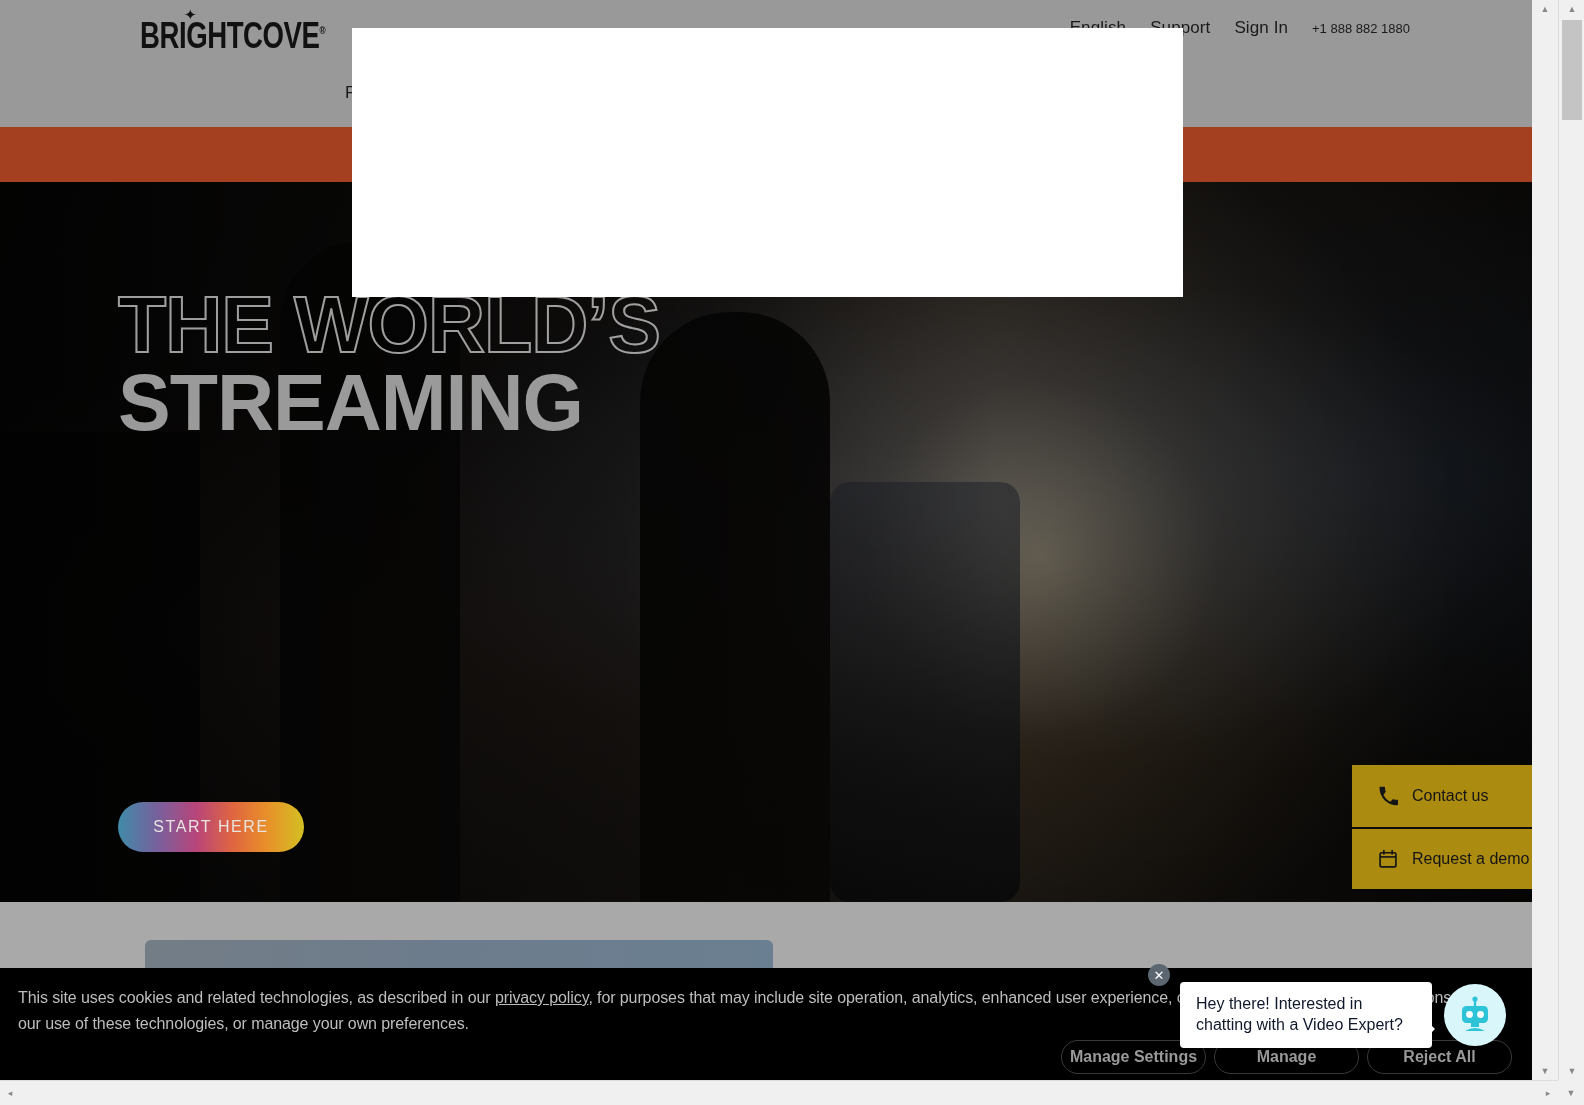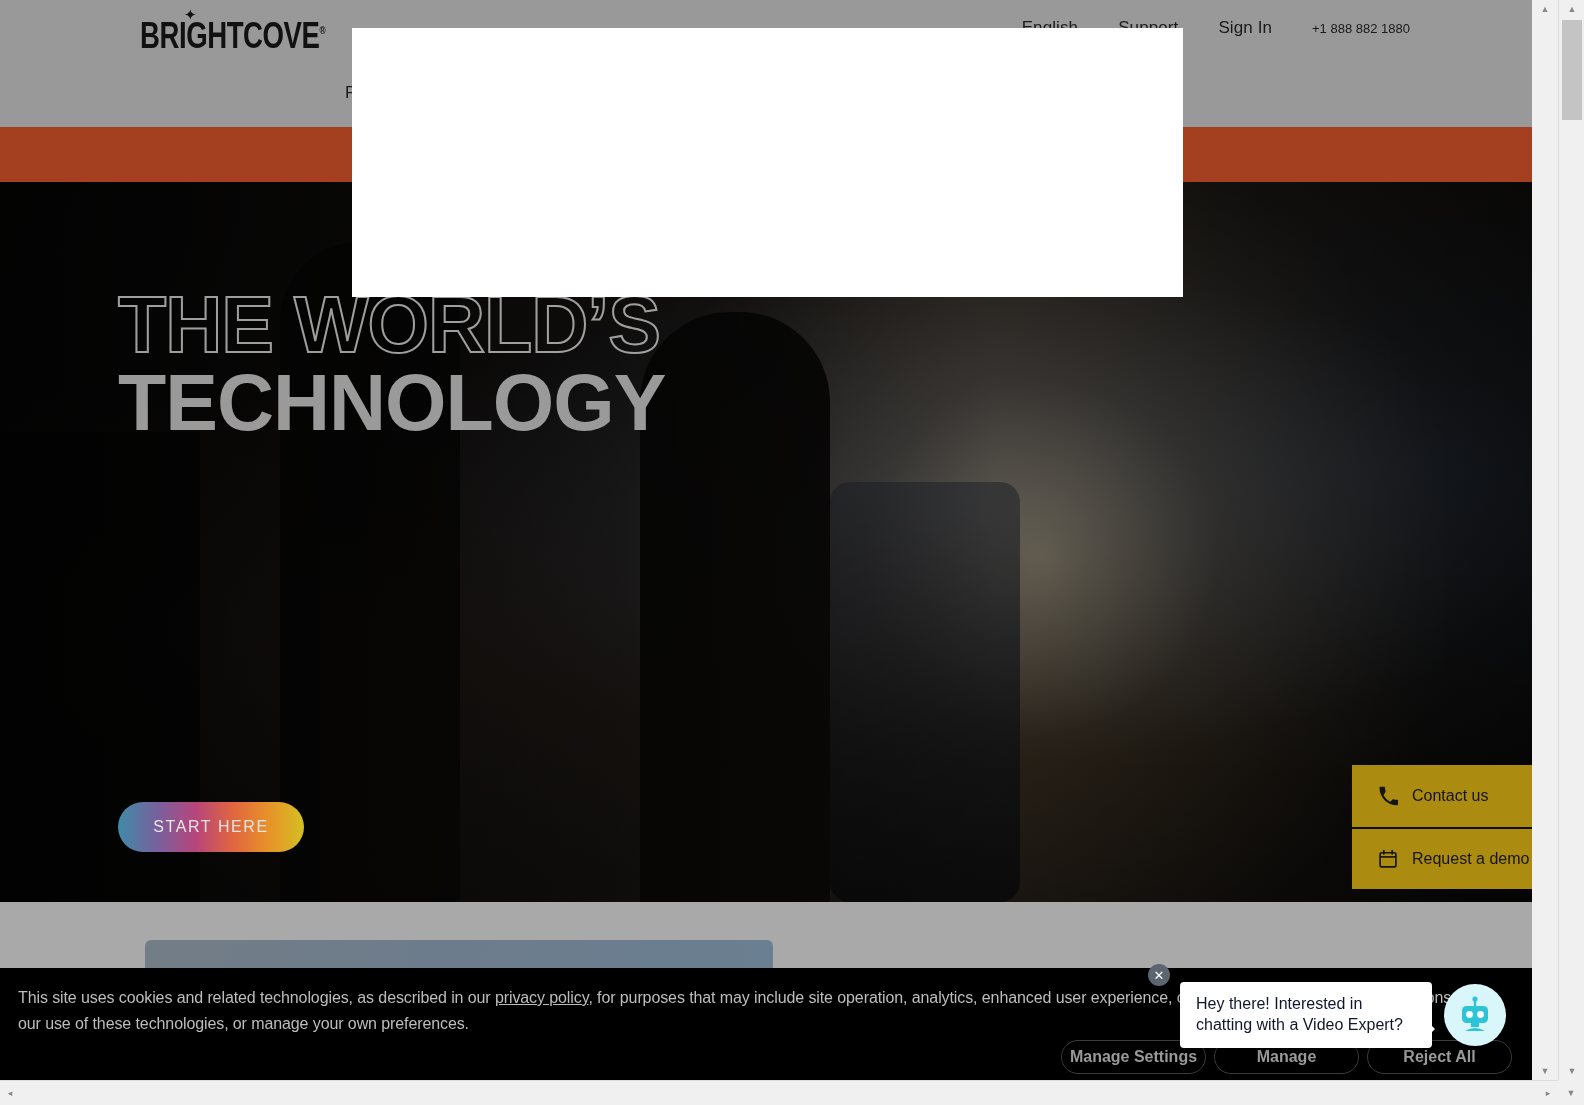--- a/index.html
+++ b/index.html
@@ -19,21 +19,21 @@
   .logo { position:absolute; left:140px; top:17px; width:165px; height:40px; }
   .logo-word { font-family:"Liberation Sans", sans-serif; font-weight:bold;
                font-size:30px; letter-spacing:-0.5px; color:#111;
                transform:scaleY(1.22) scaleX(0.92); transform-origin:left top;
                line-height:1; }
   .logo-star { position:absolute; left:44px; top:-9px; width:14px; height:14px;
                color:#111; font-size:15px; line-height:14px; }
   .logo-reg { font-size:9px; vertical-align:super; }
 
   .util-nav { position:absolute; right:122px; top:18px; display:flex;
-              align-items:center; gap:40px; }
+              align-items:center; gap:24px; }
   .util-nav a { color:#1a1a1a; font-size:17px; text-decoration:none;
                 letter-spacing:0.1px; }
   .util-phone { color:#1a1a1a; font-size:13px; }
 
   .main-nav { position:absolute; left:0; top:75px; width:1532px; height:42px; }
   .main-nav .nav-item { position:absolute; font-size:17px; color:#1a1a1a;
                         letter-spacing:0.5px; top:8px; }
   .nav-products { left:345px; }
   .nav-demo { left:1112px; font-weight:bold; letter-spacing:1px; }
 
@@ -185,21 +185,21 @@
       <div class="hero-photo">
         <div class="sil-3"></div>
         <div class="sil-2"></div>
         <div class="sil-gear"></div>
         <div class="sil-1"></div>
       </div>
       <div class="hero-vignette"></div>
 
       <div class="hero-inner">
         <div class="hl hl-outline">THE WORLD’S</div>
-        <div class="hl hl-solid">TECHNOLOGY</div>
+        <div class="hl hl-solid">STREAMING</div>
       </div>
 
       <button class="cta">START HERE</button>
     </div>
 
     <div class="below">
       <div class="below-card"></div>
     </div>
 
     <div class="side-tabs">

